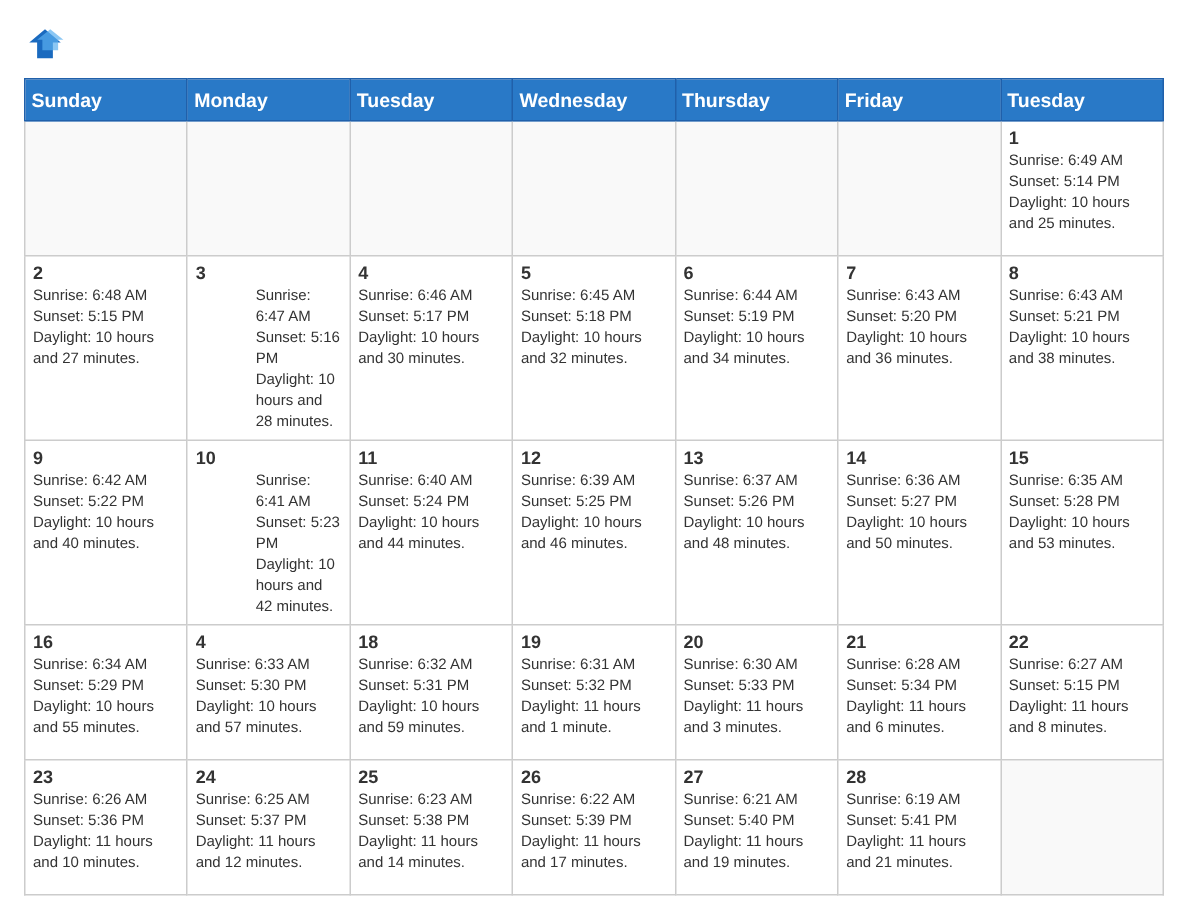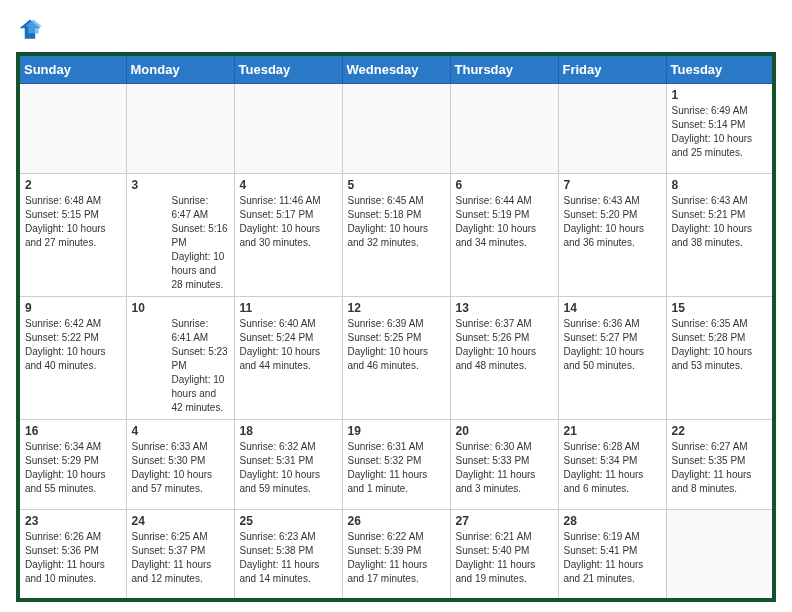--- a/index.html
+++ b/index.html
@@ -41,21 +41,21 @@
       color: #222;
       line-height: 1.1;
     }
     .location {
       font-size: 15px;
       color: #444;
     }
     .calendar {
       width: 100%;
       border-collapse: collapse;
-      border: 4px solid #14532d;
+      border: 1px solid #14532d;
     }
     .calendar th {
       background-color: #2979c7;
       color: #fff;
       font-size: 13px;
       font-weight: bold;
       padding: 6px 4px;
       text-align: left;
       border: 1px solid #2060aa;
     }
@@ -142,21 +142,21 @@
 Daylight: 10 hours and 27 minutes.</div>
         </td>
         <td>
           <span class="day-num">3</span>
           <div class="day-info" style="white-space: pre-line; margin-left: 40px;">Sunrise: 6:47 AM
 Sunset: 5:16 PM
 Daylight: 10 hours and 28 minutes.</div>
         </td>
         <td>
           <span class="day-num">4</span>
-          <div class="day-info" style="white-space: pre-line;">Sunrise: 11:46 AM
+          <div class="day-info" style="white-space: pre-line;">Sunrise: 6:46 AM
 Sunset: 5:17 PM
 Daylight: 10 hours and 30 minutes.</div>
         </td>
         <td>
           <span class="day-num">5</span>
           <div class="day-info" style="white-space: pre-line;">Sunrise: 6:45 AM
 Sunset: 5:18 PM
 Daylight: 10 hours and 32 minutes.</div>
         </td>
         <td>
@@ -255,21 +255,21 @@
         </td>
         <td>
           <span class="day-num">21</span>
           <div class="day-info" style="white-space: pre-line;">Sunrise: 6:28 AM
 Sunset: 5:34 PM
 Daylight: 11 hours and 6 minutes.</div>
         </td>
         <td>
           <span class="day-num">22</span>
           <div class="day-info" style="white-space: pre-line;">Sunrise: 6:27 AM
-Sunset: 5:35 PM
+Sunset: 5:15 PM
 Daylight: 11 hours and 8 minutes.</div>
         </td>
       </tr>
       <tr class="week-row">
         <td>
           <span class="day-num">23</span>
           <div class="day-info" style="white-space: pre-line;">Sunrise: 6:26 AM
 Sunset: 5:36 PM
 Daylight: 11 hours and 10 minutes.</div>
         </td>

